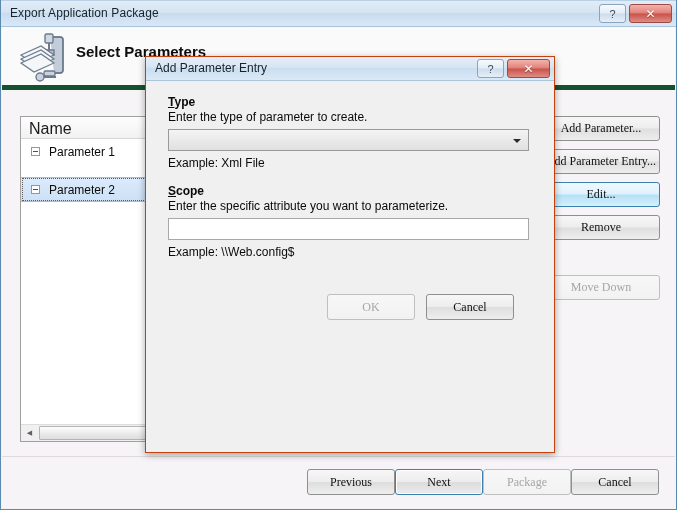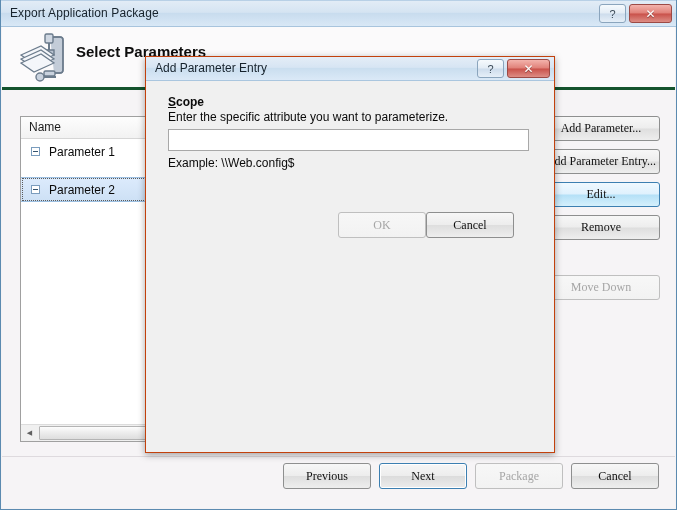--- a/index.html
+++ b/index.html
@@ -49,21 +49,21 @@
     color: #fff;
     font-size: 12px;
     text-shadow: 0 1px 0 rgba(0,0,0,.35);
   }
 
   
   .hdr {
     position: absolute; left: 1px; top: 27px;
     width: 673px; height: 63px;
     background: #fbfafb;
-    border-bottom: 3px solid #14532d;
+    border-bottom: 5px solid #14532d;
   }
   .hdr-icon { position: absolute; left: 12px; top: 4px; width: 56px; height: 54px; }
   .hdr-title {
     position: absolute; left: 74px; top: 16px;
     font-size: 15px; font-weight: bold; color: #0d0d0d;
   }
 
   
   .body {
     position: absolute; left: 1px; top: 90px;
@@ -79,21 +79,21 @@
     border: 1px solid #a0a0a0;
   }
   .tree-head {
     height: 22px;
     background: linear-gradient(to bottom, #fdfdfd 0%, #f2f2f2 100%);
     border-bottom: 1px solid #d6d6d6;
     position: relative;
   }
   .tree-head-cell {
     position: absolute; left: 8px; top: 3px;
-    font-size: 12px; color: #1b1b1b;
+    font-size: 16px; color: #1b1b1b;
   }
   .tree-head-cell::after {
     content: ""; position: absolute; right: -270px; top: -3px;
     width: 1px; height: 21px; background: #d6d6d6;
   }
   .tree-rows { position: relative; }
   .tree-row {
     position: relative; height: 25px;
     display: flex; align-items: center;
     padding-left: 10px;
@@ -166,22 +166,22 @@
   .gap8 { height: 8px; }
 
   
   .footer {
     position: absolute; left: 1px; top: 456px;
     width: 673px; height: 52px;
     background: #f6f4f6;
     border-top: 1px solid #dedade;
   }
   .footer-btns {
-    position: absolute; right: 16px; top: 6px;
-    display: flex; gap: 8px;
+    position: absolute; right: 16px; top: 12px;
+    display: flex; 
   }
   .footer-btns .btn { width: 88px; height: 26px; }
 
   
   .dlg {
     position: absolute; left: 145px; top: 56px;
     width: 410px; height: 397px;
     background: #f0f0f0;
     border: 1px solid #c2410c;
     box-shadow: 0 2px 7px rgba(0,0,0,.35);
@@ -221,22 +221,22 @@
     border-top: 4px solid #2b2b2b;
   }
   .textbox {
     height: 22px; width: 361px;
     border: 1px solid #a8a8a8;
     background: #ffffff;
   }
   .field-block { margin-bottom: 14px; }
 
   .dlg-btns {
-    position: absolute; right: 20px; bottom: 4px;
-    display: flex;  align-items: center;
+    position: absolute; right: 20px; bottom: 11px;
+    display: flex; gap: 11px; align-items: center;
   }
   .dlg-btns .btn { width: 88px; height: 26px; }
   .dlg-foot { position: relative; height: 26px; margin-top: 20px; }
 </style>
 </head>
 <body>
 
 <div class="win">
 
   <div class="win-titlebar">
@@ -326,20 +326,28 @@
   <div class="dlg-titlebar">
     <div class="dlg-title">Add Parameter Entry</div>
     <div class="dlg-tb-btns">
       <div class="tb-btn">?</div>
       <div class="tb-btn close">✕</div>
     </div>
   </div>
 
   <div class="dlg-body">
 
+    <div class="field-block">
+      <div class="field-label"><u>T</u><span>ype</span></div>
+      <div class="field-desc">Enter the type of parameter to create.</div>
+      <div class="combo">
+        <span class="combo-arrow"></span>
+      </div>
+      <div class="field-example">Example: Xml File</div>
+    </div>
 
     <div class="field-block">
       <div class="field-label"><u>S</u><span>cope</span></div>
       <div class="field-desc">Enter the specific attribute you want to parameterize.</div>
       <input class="textbox" type="text" value="" style="">
       <div class="field-example">Example: \\Web.config$</div>
     </div>
 
 
     <div class="dlg-foot" style="margin-top:46px">

